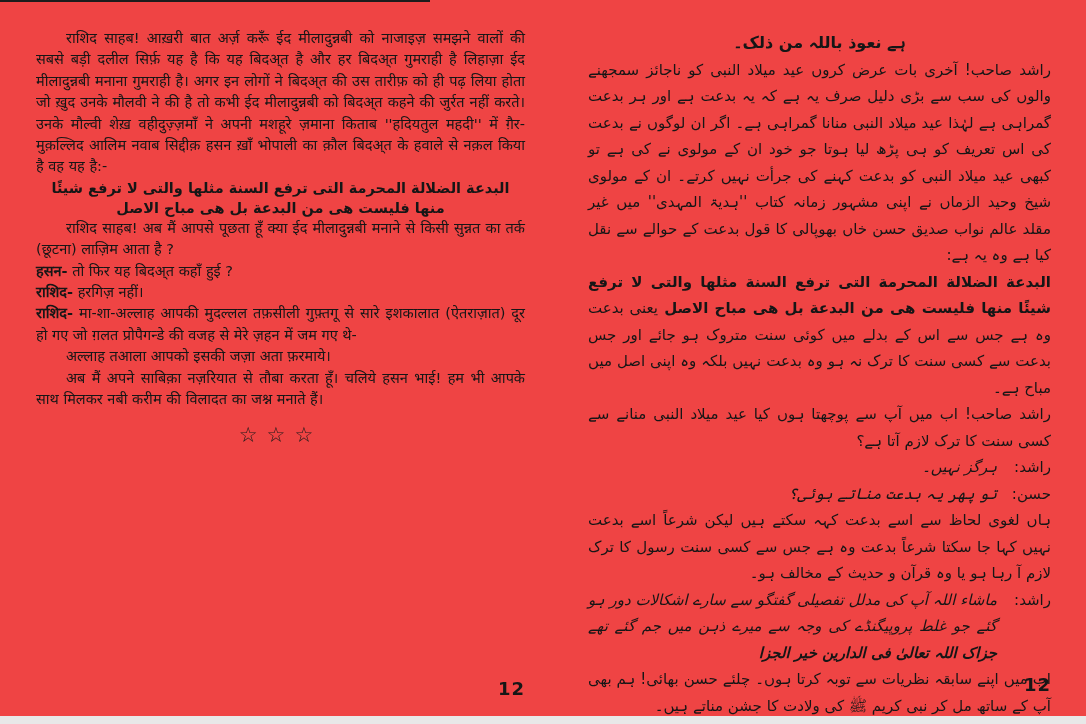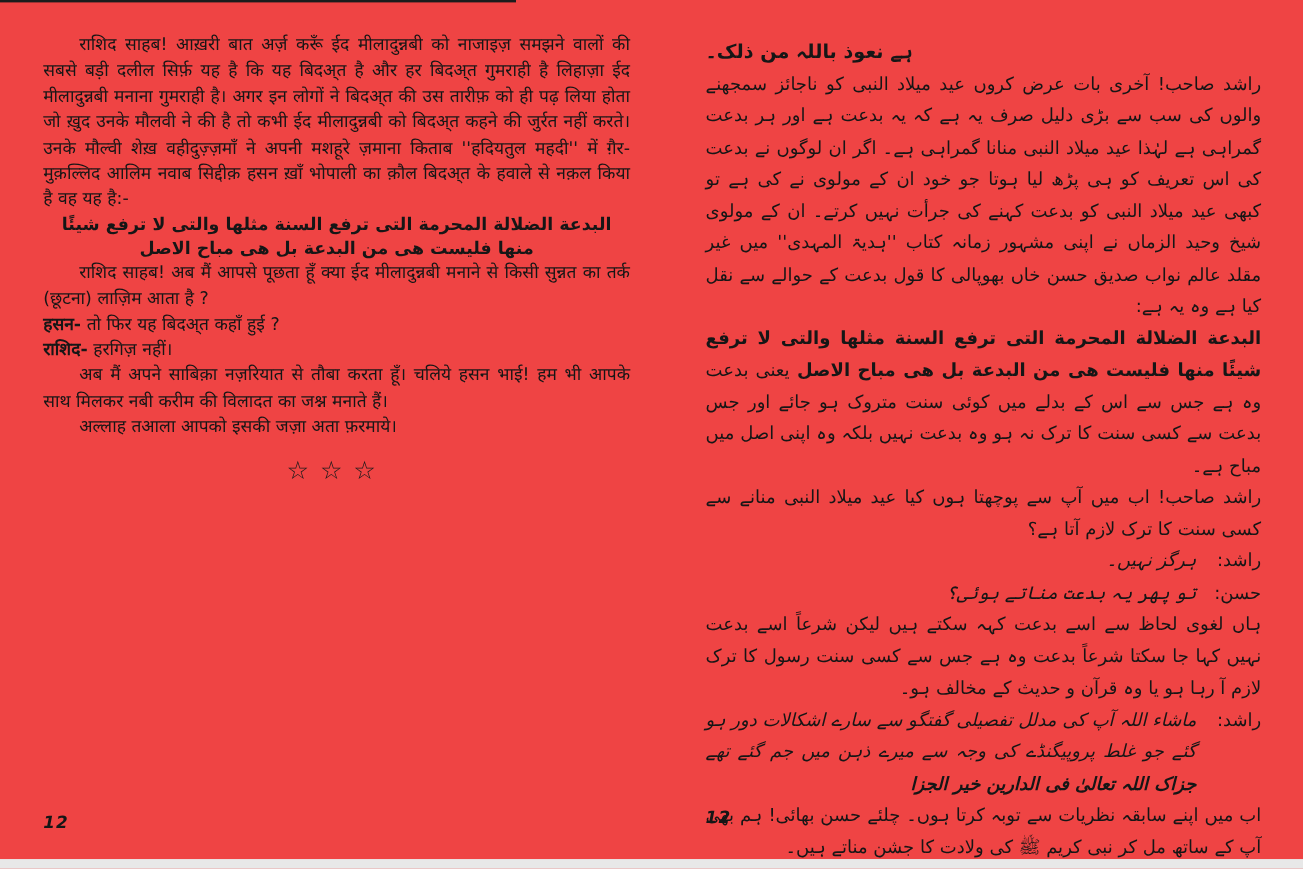--- a/index.html
+++ b/index.html
@@ -42,40 +42,39 @@
   .stars {
     text-align: center;
     font-size: 21px;
     letter-spacing: 9px;
     color: #1a1a1a;
   }
   .stars-left { margin-top: 14px; }
   .pagenum {
     position: absolute;
     font-weight: bold;
-    font-size: 14px;
-    text-align: left;
+    font-size: 18px;
+    text-align: right;
     letter-spacing: 1px;
-    font-style: italic;
   }
   .pagenum-left { left: 36px; width: 489px; top: 678px; }
   .pagenum-right { left: 588px; width: 463px; top: 674px; }
   
   .page-right {
     position: absolute;
     left: 588px; top: 30px;
     width: 463px;
     direction: rtl;
     text-align: justify;
     font-size: 15px;
     line-height: 26.5px;
   }
   .page-right p { margin: 0; }
   .continuation {
-    text-align: left;
+    text-align: center;
     margin-left: 0;
     margin-right: 38px;
     font-weight: bold;
     font-size: 16px;
   }
   .quote-bold { font-weight: bold; }
   .urow { display: flex; margin: 0; }
   .ulabel { flex: 0 0 54px; font-weight: normal; }
   .utext { flex: 1; font-style: italic; }
   .bold-tail { font-weight: bold; }
@@ -86,22 +85,23 @@
 <div class="canvas">
 
   <div class="edge-top"></div>
 
   <div class="page-left" lang="hi">
     <p class="indent">राशिद साहब! आख़री बात अर्ज़ करूँ ईद मीलादुन्नबी को नाजाइज़ समझने वालों की सबसे बड़ी दलील सिर्फ़ यह है कि यह बिदअ्त है और हर बिदअ्त गुमराही है लिहाज़ा ईद मीलादुन्नबी मनाना गुमराही है। अगर इन लोगों ने बिदअ्त की उस तारीफ़ को ही पढ़ लिया होता जो ख़ुद उनके मौलवी ने की है तो कभी ईद मीलादुन्नबी को बिदअ्त कहने की जुर्रत नहीं करते। उनके मौल्वी शेख़ वहीदुज़्ज़माँ ने अपनी मशहूरे ज़माना किताब ''हदियतुल महदी'' में ग़ैर-मुक़ल्लिद आलिम नवाब सिद्दीक़ हसन ख़ाँ भोपाली का क़ौल बिदअ्त के हवाले से नक़ल किया है वह यह है:-</p>
     <p class="ar-quote-left" lang="ar">البدعة الضلالة المحرمة التی ترفع السنة مثلها والتی لا ترفع شیئًا منها فلیست هی من البدعة بل هی مباح الاصل</p>
     <p class="indent">राशिद साहब! अब मैं आपसे पूछता हूँ क्या ईद मीलादुन्नबी मनाने से किसी सुन्नत का तर्क (छूटना) लाज़िम आता है ?</p>
     <p><span class="speaker">हसन-</span> <span>तो फिर यह बिदअ्त कहाँ हुई ?</span></p>
     <p><span class="speaker">राशिद-</span> <span>हरगिज़ नहीं।</span></p>
+    <p><span class="speaker">राशिद-</span> <span>मा-शा-अल्लाह आपकी मुदल्लल तफ़सीली गुफ़्तगू से सारे इशकालात (ऐतराज़ात) दूर हो गए जो ग़लत प्रोपैगन्डे की वजह से मेरे ज़हन में जम गए थे-</span></p>
+    <p class="indent">अल्लाह तआला आपको इसकी जज़ा अता फ़रमाये।</p>
     <p class="indent">अब मैं अपने साबिक़ा नज़रियात से तौबा करता हूँ। चलिये हसन भाई! हम भी आपके साथ मिलकर नबी करीम की विलादत का जश्न मनाते हैं।</p>
-    <p class="indent">अल्लाह तआला आपको इसकी जज़ा अता फ़रमाये।</p>
     <div class="stars stars-left">☆☆☆</div>
   </div>
   <div class="pagenum pagenum-left">12</div>
 
   <div class="page-right" lang="ur">
     <p class="continuation">ہے نعوذ باللہ من ذلک۔</p>
     <p>راشد صاحب! آخری بات عرض کروں عید میلاد النبی کو ناجائز سمجھنے والوں کی سب سے بڑی دلیل صرف یہ ہے کہ یہ بدعت ہے اور ہر بدعت گمراہی ہے لہٰذا عید میلاد النبی منانا گمراہی ہے۔ اگر ان لوگوں نے بدعت کی اس تعریف کو ہی پڑھ لیا ہوتا جو خود ان کے مولوی نے کی ہے تو کبھی عید میلاد النبی کو بدعت کہنے کی جرأت نہیں کرتے۔ ان کے مولوی شیخ وحید الزماں نے اپنی مشہور زمانہ کتاب ''ہدیۃ المہدی'' میں غیر مقلد عالم نواب صدیق حسن خاں بھوپالی کا قول بدعت کے حوالے سے نقل کیا ہے وہ یہ ہے:</p>
     <p><span class="quote-bold" lang="ar">البدعة الضلالة المحرمة التی ترفع السنة مثلها والتی لا ترفع شیئًا منها فلیست هی من البدعة بل هی مباح الاصل </span><span>یعنی بدعت وہ ہے جس سے اس کے بدلے میں کوئی سنت متروک ہو جائے اور جس بدعت سے کسی سنت کا ترک نہ ہو وہ بدعت نہیں بلکہ وہ اپنی اصل میں مباح ہے۔</span></p>
     <p>راشد صاحب! اب میں آپ سے پوچھتا ہوں کیا عید میلاد النبی منانے سے کسی سنت کا ترک لازم آتا ہے؟</p>
     <div class="urow">

